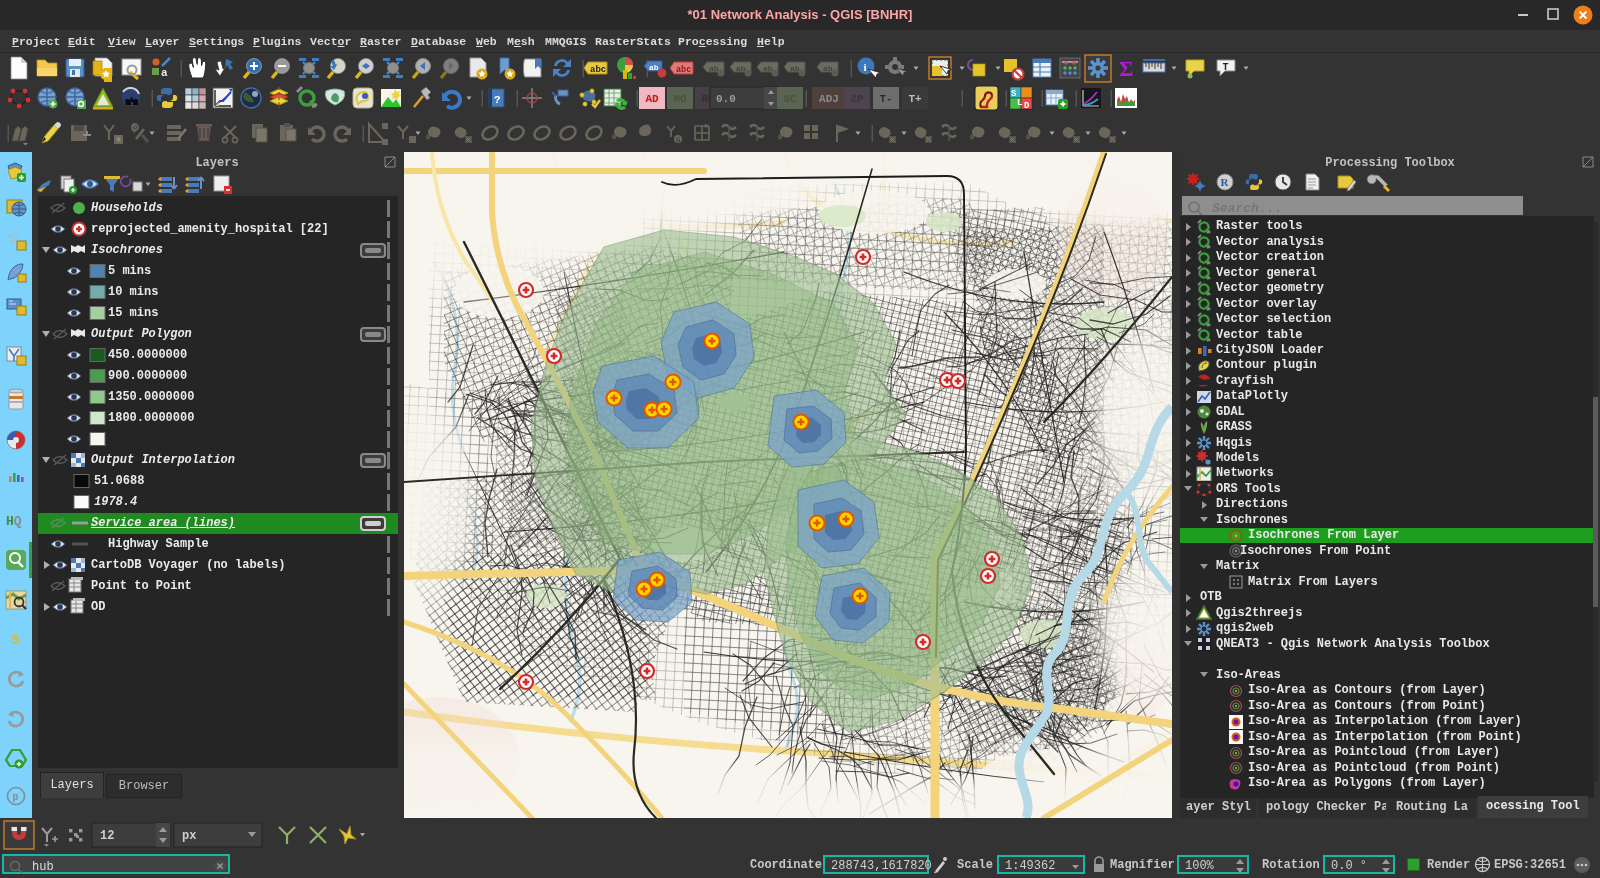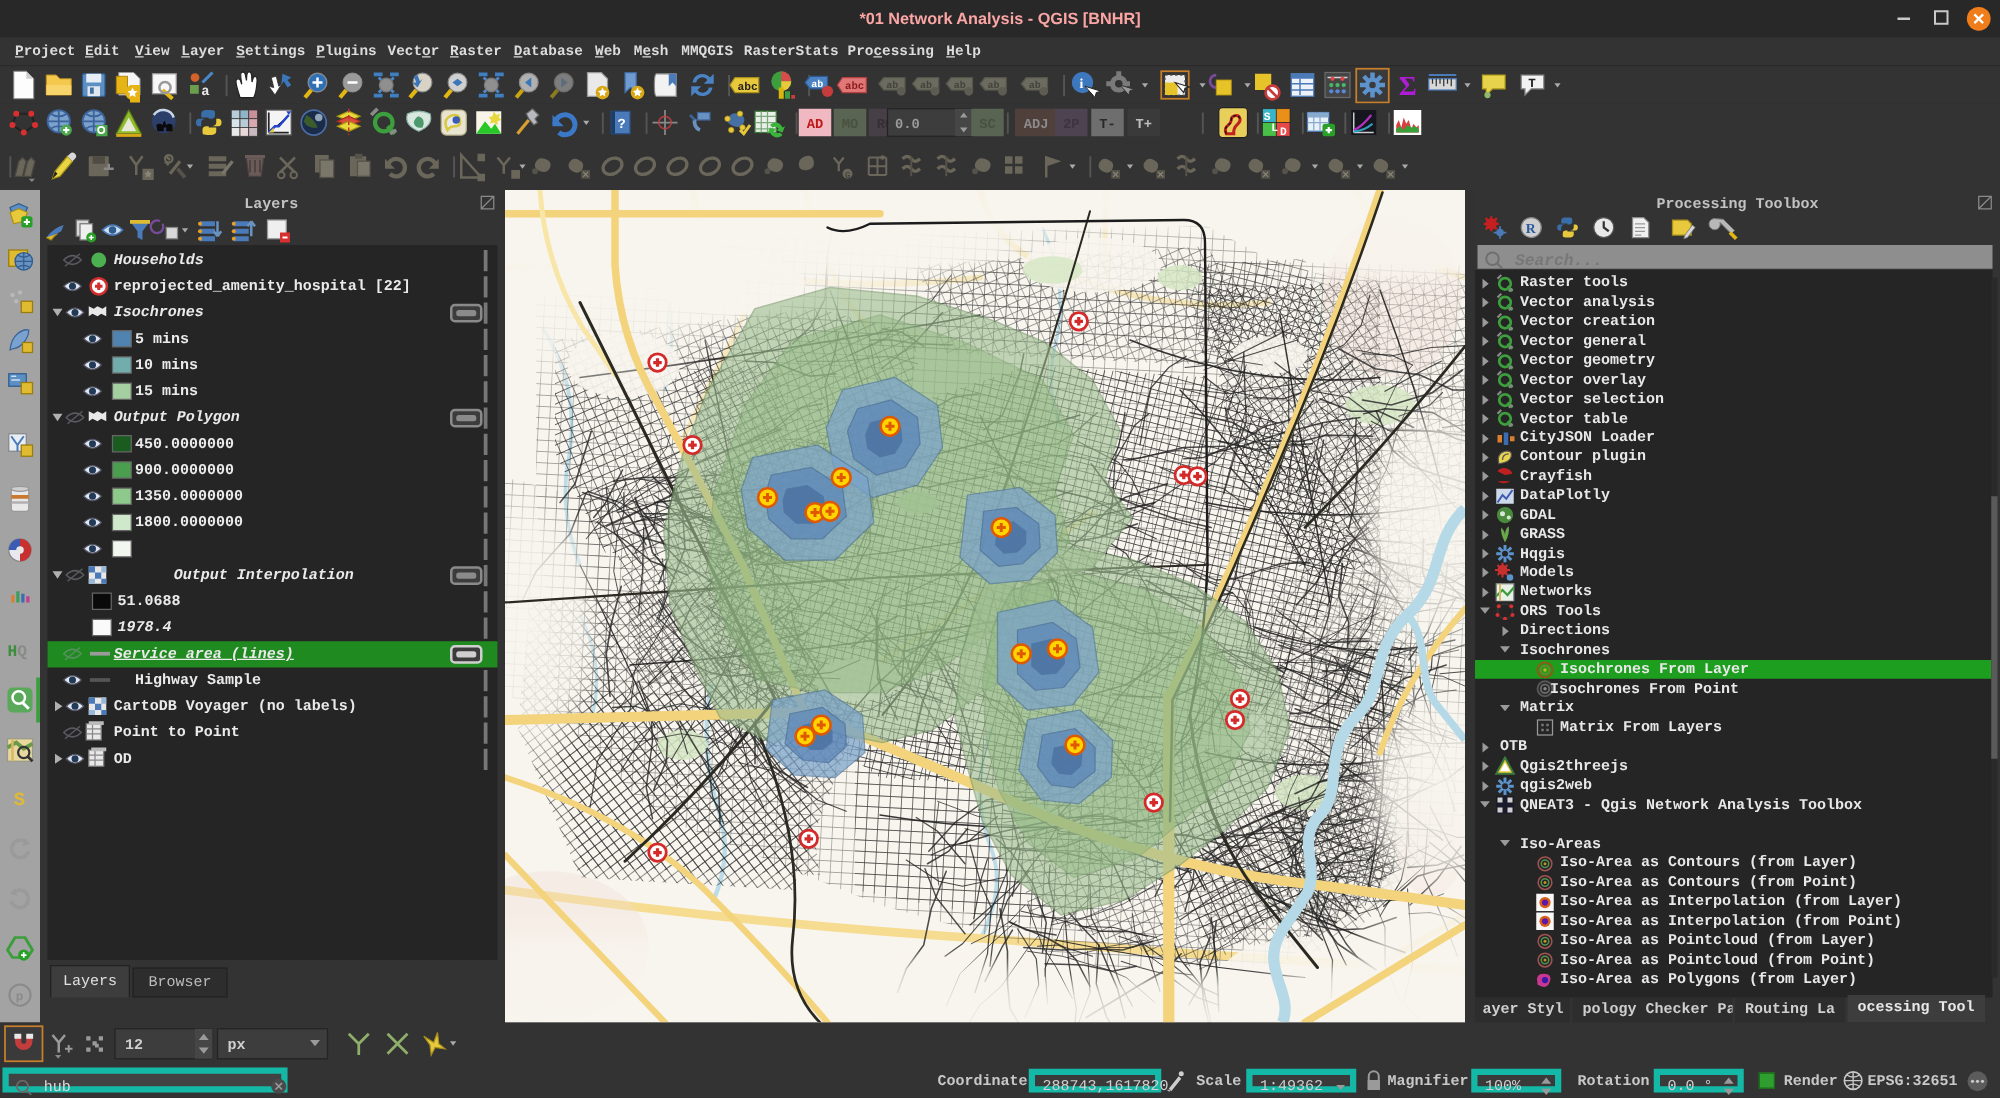--- a/index.html
+++ b/index.html
@@ -6,40 +6,40 @@
  font-family:"Liberation Mono",monospace;}
 .abs{position:absolute;}
 #stage{position:relative;width:1600px;height:878px;background:#323232;}
 #titlebar{position:absolute;left:0;top:0;width:1600px;height:30px;background:#282828;}
 #titlebar .t{position:absolute;left:0;right:0;top:7px;text-align:center;color:#fca5a5;
  font-family:"Liberation Sans",sans-serif;font-weight:bold;font-size:13px;}
 #menubar{position:absolute;left:0;top:30px;width:1600px;height:23px;background:#333333;border-bottom:1px solid #2a2a2a;}
 .mi{position:absolute;top:5px;color:#dcdcdc;font-size:11.5px;font-weight:bold;letter-spacing:0;}
 .mi u{text-decoration:underline;}
 .tbrow{position:absolute;left:0;width:1600px;background:#333333;}
-#lefttb{position:absolute;left:0;top:152px;width:32px;height:666px;background:#a3a3a3;}
+#lefttb{position:absolute;left:0;top:152px;width:32px;height:666px;background:#7dd3fc;}
 #layerspanel{position:absolute;left:32px;top:152px;width:370px;height:666px;background:#333333;}
 #lp-title{position:absolute;left:0;top:4px;width:370px;text-align:center;color:#c2c2c2;font-weight:bold;font-size:12px;}
 #lp-tree{position:absolute;left:6px;top:44px;width:360px;height:572px;background:#252525;}
 .trow{position:absolute;left:0;width:100%;height:21px;}
 .trow .txt{position:absolute;top:3px;color:#eaeaea;font-size:12px;font-weight:bold;white-space:pre;}
 .badge{position:absolute;right:12px;top:3px;width:26px;height:15px;border:2px solid #8a8a8a;border-radius:4px;background:#3c3c3c;}
 .sbtick{position:absolute;right:8px;top:2px;width:3px;height:17px;background:#777;}
 #lp-tabs{position:absolute;left:0;top:620px;width:370px;height:26px;}
 #map{position:absolute;left:404px;top:152px;width:768px;height:666px;background:#f8f5ef;overflow:hidden;}
 #rightpanel{position:absolute;left:1180px;top:152px;width:420px;height:666px;background:#333333;}
 #rp-title{position:absolute;left:0;top:4px;width:420px;text-align:center;color:#c2c2c2;font-weight:bold;font-size:12px;}
-#rp-search{position:absolute;left:2px;top:44px;width:412px;height:19px;background:#8e8e8e;overflow:hidden;}
+#rp-search{position:absolute;left:2px;top:44px;width:341px;height:19px;background:#8e8e8e;overflow:hidden;}
 #rp-tree{position:absolute;left:0px;top:64px;width:414px;height:582px;background:#252525;overflow:hidden;}
 .prow{position:absolute;left:0;width:100%;height:15px;}
 .prow .txt{position:absolute;top:0.5px;color:#e8e8e8;font-size:12px;font-weight:bold;white-space:pre;}
 .rptabs{position:absolute;top:646px;height:20px;background:#2d2d2d;color:#cfcfcf;font-size:12px;font-weight:bold;white-space:nowrap;overflow:hidden;}
 #snaprow{position:absolute;left:0;top:818px;width:1600px;height:34px;background:#333333;}
 #statusbar{position:absolute;left:0;top:852px;width:1600px;height:26px;background:#333333;}
-.sbox{position:absolute;background:#3a3a3a;border:5px solid #14b8a6;color:#cfcfcf;font-size:12px;}
+.sbox{position:absolute;background:#3a3a3a;border:2px solid #14b8a6;color:#cfcfcf;font-size:12px;}
 .slbl{position:absolute;color:#c8c8c8;font-size:12px;font-weight:bold;}
 </style></head><body>
 <div id="stage">
 <div id="titlebar">
  <span class="t">*01 Network Analysis - QGIS [BNHR]</span>
  <svg class="abs" style="left:1510px;top:0" width="90" height="30">
   <rect x="8" y="14" width="10" height="2" fill="#c9c9c9"></rect>
   <rect x="38" y="9" width="10" height="10" fill="none" stroke="#c9c9c9" stroke-width="1.6"></rect>
   <circle cx="73" cy="15" r="9.5" fill="#ef7d1a"></circle>
   <path d="M69.5 11.5 L76.5 18.5 M76.5 11.5 L69.5 18.5" stroke="#fff" stroke-width="1.8"></path>
@@ -1068,21 +1068,21 @@
             </g>
             <g transform="translate(40,10)">
               <rect x="-7" y="-7" width="14" height="14" fill="#e8e8e8"></rect>
               <rect x="-7" y="-7" width="5" height="5" fill="#4a7ab8"></rect>
               <rect x="-2" y="-2" width="5" height="5" fill="#4a7ab8"></rect>
               <rect x="3" y="-7" width="4" height="5" fill="#9ab8d8"></rect>
               <rect x="-7" y="3" width="5" height="4" fill="#9ab8d8"></rect>
               <rect x="3" y="3" width="4" height="4" fill="#4a7ab8"></rect>
             </g>
           </svg>
-          <span class="txt " style="left:53px;margin-left:48px;"><i>Output Interpolation</i></span>
+          <span class="txt " style="left:53px;"><i>Output Interpolation</i></span>
           <span class="badge">
             <span style="position:absolute;left:3px;top:3px;width:16px;height:5px;background:#8a8a8a;border-radius:2px"></span>
           </span>
           <span class="sbtick"></span>
         </div>
         <div class="trow" style="top:275px;padding-left:48px;">
           <svg width="360" height="21" style="position:absolute;left:0;top:0">
             <rect x="36" y="3.5" width="15" height="13" fill="#0a0a0a" stroke="#666"></rect>
           </svg>
           <span class="txt " style="left:56px;">51.0688</span>

